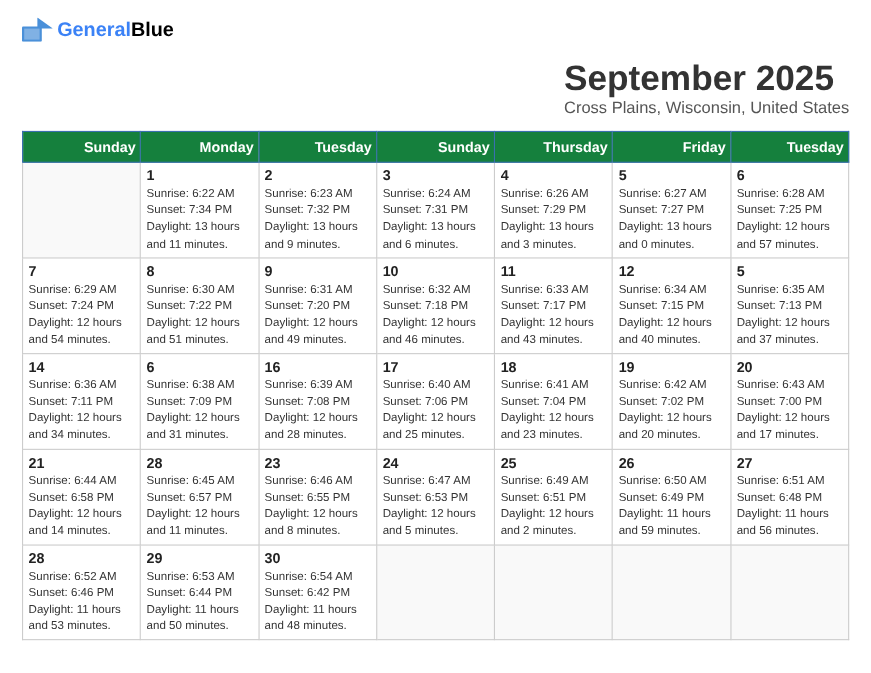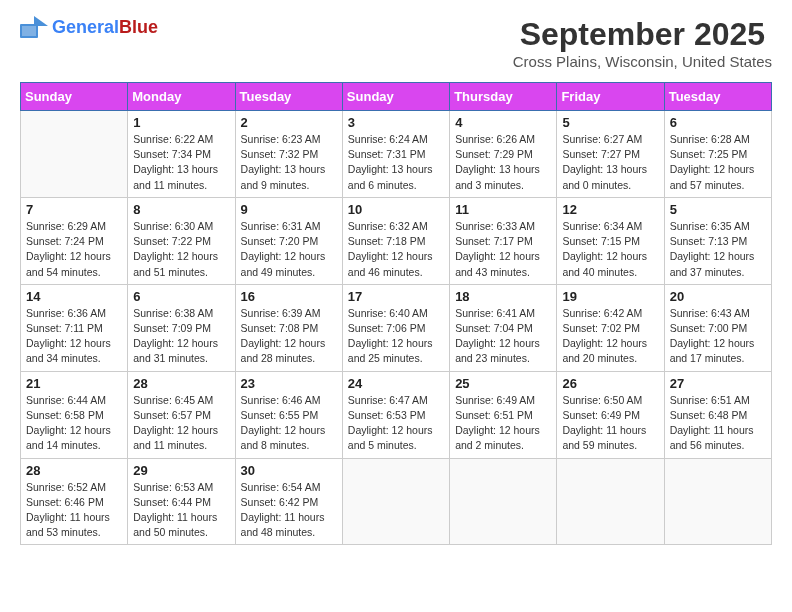--- a/index.html
+++ b/index.html
@@ -19,43 +19,44 @@
     .logo {
       display: flex;
       align-items: center;
       gap: 4px;
     }
     .logo-icon {
       width: 28px;
       height: 22px;
     }
     .title-area {
-      text-align: center;
+      text-align: left;
+      margin-top: 37px;
     }
     .month-title {
       font-size: 32px;
       font-weight: bold;
       color: #333;
     }
     .location-title {
       font-size: 15px;
       color: #555;
     }
     .calendar {
       width: 100%;
       border-collapse: collapse;
       border: 1px solid #ccc;
     }
     .calendar th {
-      background-color: #d946ef;
+      background-color: #15803d;
       color: #fff;
       font-size: 13px;
       font-weight: bold;
       padding: 6px 4px;
-      text-align: left;
+      text-align: right;
       border: 1px solid #3a6faf;
     }
     .calendar td {
       vertical-align: top;
       border: 1px solid #ccc;
       padding: 4px 5px;
       width: calc(100% / 7);
       min-height: 80px;
       font-size: 11px;
       color: #333;
@@ -81,21 +82,21 @@
 
 <div class="header-area">
   <div class="logo">
     <svg class="logo-icon" viewBox="0 0 28 22" xmlns="http://www.w3.org/2000/svg">
       <rect x="0" y="8" width="18" height="14" rx="1" fill="#4a90d9"></rect>
       <polygon points="14,0 28,10 14,10" fill="#4a90d9"></polygon>
       <rect x="2" y="10" width="14" height="10" fill="#fff" opacity="0.3"></rect>
     </svg>
     <div>
       <div>
-        <span style="font-size:18px;font-weight:bold;color:#3b82f6;">General</span><span style="font-size:18px;font-weight:bold;color:#b91c1c;">Blue</span>
+        <span style="font-size:18px;font-weight:bold;color:#3b82f6;">General</span><span style="font-size:18px;font-weight:bold;color:#000000;">Blue</span>
       </div>
     </div>
   </div>
   <div class="title-area">
     <div class="month-title">September 2025</div>
     <div class="location-title">Cross Plains, Wisconsin, United States</div>
   </div>
 </div>
 
 <table class="calendar">

